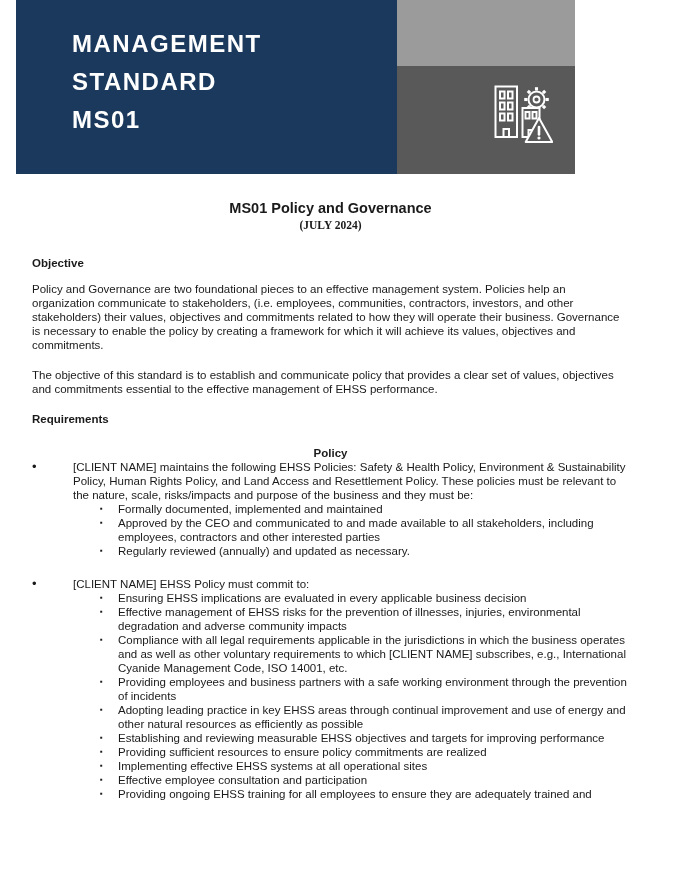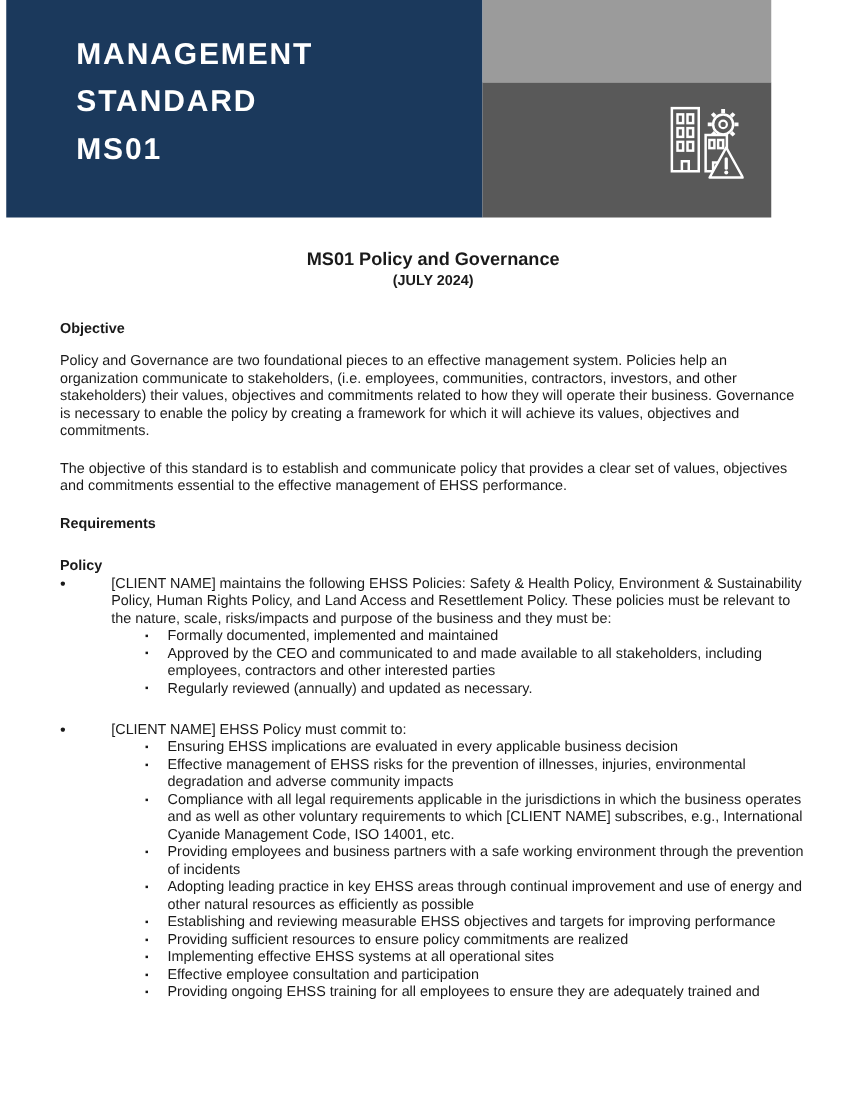--- a/index.html
+++ b/index.html
@@ -12,52 +12,53 @@
   .page{
     position:relative;
     width:689px;height:889px;
     background:#ffffff;
     overflow:hidden;
     font-family:"Liberation Sans", sans-serif;
     color:var(--ink);
   }
 
   
-  .banner{position:absolute;top:0;left:5px;width:612px;height:174px;display:flex;}
+  .banner{position:absolute;top:0;left:16px;width:559px;height:174px;display:flex;}
   .banner-navy{
     width:381px;height:174px;background:var(--navy);
     box-sizing:border-box;padding:25px 0 0 56px;
   }
   .banner-title{
     color:#ffffff;font-weight:bold;font-size:24px;line-height:38px;
     letter-spacing:1.5px;
   }
   .banner-right{flex:1;display:flex;flex-direction:column;}
   .band-light{height:66px;background:var(--light-gray);}
   .band-dark{height:108px;background:var(--dark-gray);position:relative;}
   .corner-icon{position:absolute;top:15px;right:22px;width:62px;height:64px;}
 
   
   .content{
-    position:absolute;top:174px;left:48px;width:597px;
+    position:absolute;top:174px;left:32px;width:597px;
     font-size:11.5px;line-height:14px;
   }
   .doc-title{
     text-align:center;font-weight:bold;font-size:14.5px;line-height:16px;
     margin:26px 0 0 0;
   }
   .doc-date{
     text-align:center;font-weight:bold;font-size:11.5px;line-height:14px;
     margin:2px 0 0 0;
+    font-family:Liberation Serif, serif;
   }
   .h-objective{font-weight:bold;margin:24px 0 0 0;}
   .p1{margin:12px 0 0 0;}
   .p2{margin:16px 0 0 0;}
   .h-requirements{font-weight:bold;margin:16px 0 0 0;}
-  .h-policy{font-weight:bold;margin:20px 0 0 0;}
+  .h-policy{font-weight:bold;margin:20px 0 0 0;text-align:center;}
 
   ul.l1{list-style:none;margin:0;padding:0;}
   ul.l1 > li{position:relative;padding-left:41px;}
   ul.l1 > li::before{
     content:"\2022";position:absolute;left:0;top:0;
     font-size:13px;line-height:14px;
   }
   ul.l1 > li.spaced{margin-top:19px;}
   ul.l2{list-style:none;margin:0;padding:0;}
   ul.l2 > li{position:relative;padding-left:45px;margin:0;}

